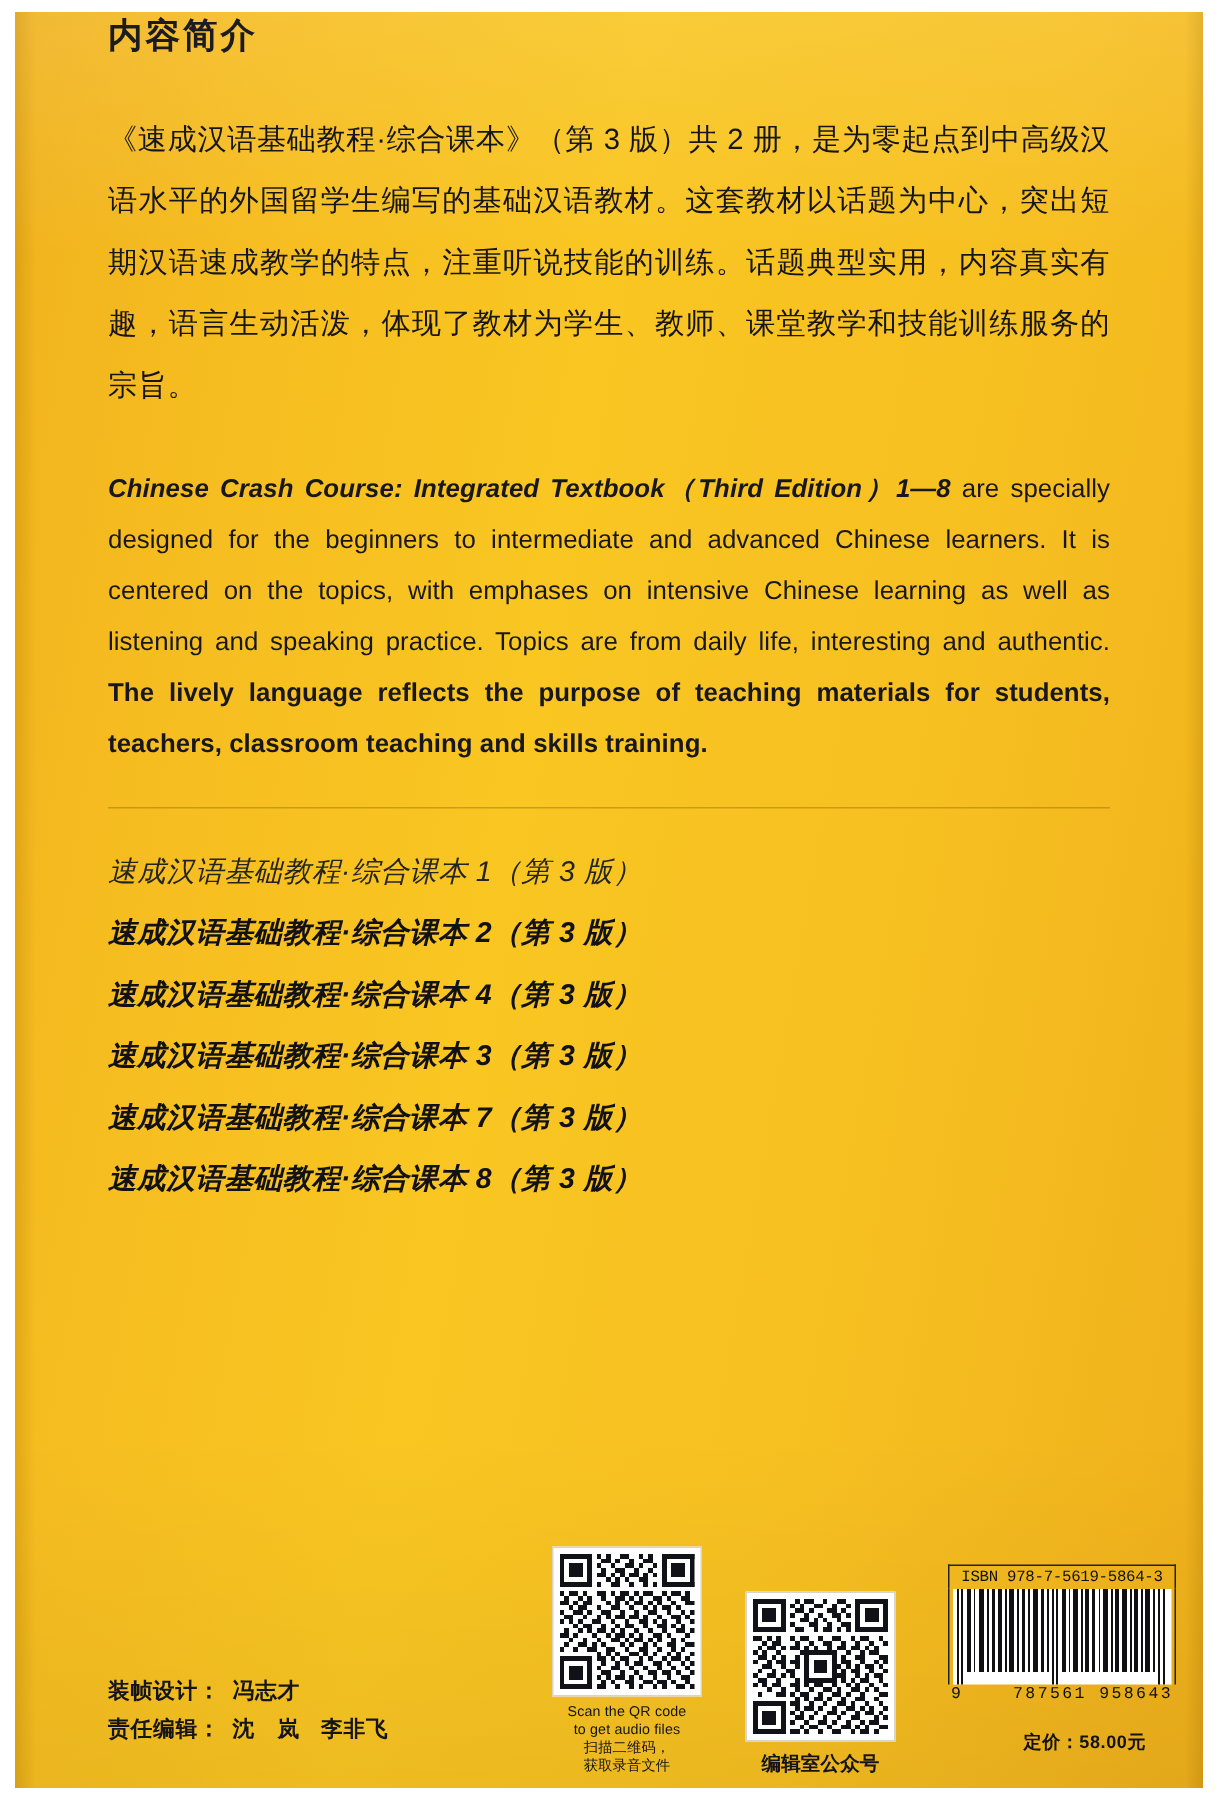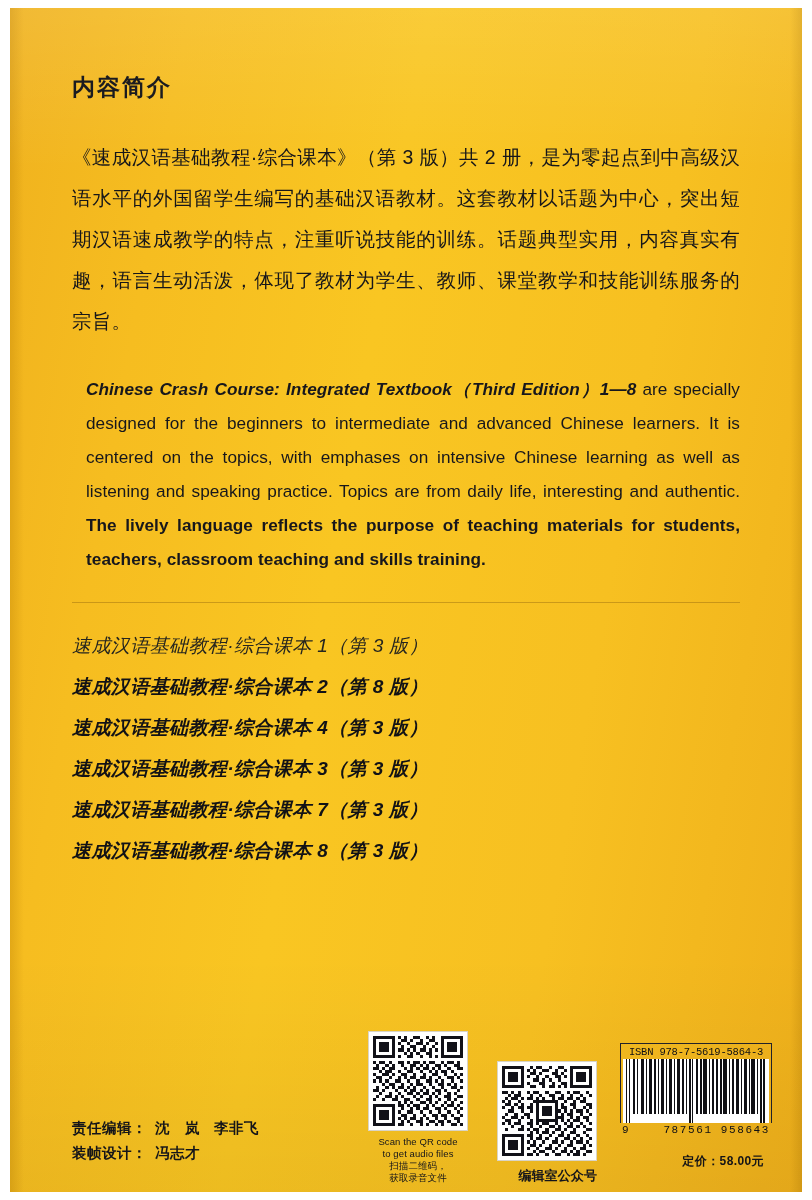--- a/index.html
+++ b/index.html
@@ -44,39 +44,38 @@
   }
 
   .inner {
     position: relative;
     z-index: 3;
     padding: 0 62px;
   }
 
   .section-title {
     margin: 0;
-    padding-top: 64px;
     font-size: 23px;
     font-weight: 700;
     letter-spacing: 2px;
     color: #1b1b20;
   }
 
   .cn-paragraph {
     margin: 34px 0 0 0;
     font-size: 19.5px;
     line-height: 41px;
     color: #16161a;
     text-align: justify;
     letter-spacing: 0.3px;
     font-weight: 500;
   }
 
   .en-paragraph {
-    margin: 30px 0 0 14px;
+    margin: 30px 0 0 0;
     font-size: 17.2px;
     line-height: 34px;
     color: #17171c;
     text-align: justify;
     letter-spacing: 0.05px;
   }
   .en-paragraph .ital {
     font-style: italic;
     font-weight: 700;
   }
@@ -153,26 +152,25 @@
     font-size: 9.5px;
     line-height: 12px;
     color: #14141a;
     letter-spacing: 0.1px;
   }
   .qr-caption.cn {
     font-size: 13px;
     line-height: 16px;
     margin-top: 7px;
     font-weight: 600;
-    text-align: right;
   }
 
   .isbn-block {
     position: absolute;
-    right: 30px;
+    right: 18px;
     bottom: 56px;
     width: 152px;
   }
   .isbn-text {
     font-family: "Liberation Mono", monospace;
     font-size: 10.5px;
     letter-spacing: -0.2px;
     color: #101014;
     border: 1px solid #22222a;
     border-bottom: none;
@@ -220,36 +218,36 @@
     <h1 class="section-title">内容简介</h1>
 
     <p class="cn-paragraph">《速成汉语基础教程·综合课本》（第 3 版）共 2 册，是为零起点到中高级汉语水平的外国留学生编写的基础汉语教材。这套教材以话题为中心，突出短期汉语速成教学的特点，注重听说技能的训练。话题典型实用，内容真实有趣，语言生动活泼，体现了教材为学生、教师、课堂教学和技能训练服务的宗旨。</p>
 
     <p class="en-paragraph"><span class="ital">Chinese Crash Course</span><span class="ital">: Integrated Textbook（Third Edition）1—8</span><span> are specially designed for the beginners to intermediate and advanced Chinese learners. It is centered on the topics, with emphases on intensive Chinese learning as well as listening and speaking practice. Topics are from daily life, interesting and authentic. </span><span class="bold">The lively language reflects the purpose of teaching materials for students, teachers, classroom teaching and skills training.</span></p>
 
     <div class="divider"></div>
 
     <ul class="title-list">
       <li class="first">速成汉语基础教程·综合课本 1（第 3 版）</li>
-      <li>速成汉语基础教程·综合课本 2（第 8 版）</li>
+      <li>速成汉语基础教程·综合课本 2（第 3 版）</li>
       <li>速成汉语基础教程·综合课本 4（第 3 版）</li>
       <li>速成汉语基础教程·综合课本 3（第 3 版）</li>
       <li>速成汉语基础教程·综合课本 7（第 3 版）</li>
       <li>速成汉语基础教程·综合课本 8（第 3 版）</li>
     </ul>
   </div>
 
   <div class="bottom">
 
     <div class="credits">
       <div class="row">
-        <span class="label">责任编辑：</span><span class="nm">沈　岚</span><span class="nm">李非飞</span>
+        <span class="label">装帧设计：</span><span>冯志才</span>
       </div>
       <div class="row">
-        <span class="label">装帧设计：</span><span>冯志才</span>
+        <span class="label">责任编辑：</span><span class="nm">沈　岚</span><span class="nm">李非飞</span>
       </div>
     </div>
 
     <div class="qr-block qr-audio">
       <div class="qr-box">
         <svg class="qr-img" viewBox="0 0 29 29" shape-rendering="crispEdges">
           <rect width="29" height="29" fill="#ffffff"></rect>
           <g fill="#111118">
             <rect x="0" y="0" width="7" height="1"></rect>
               <rect x="0" y="6" width="7" height="1"></rect>

